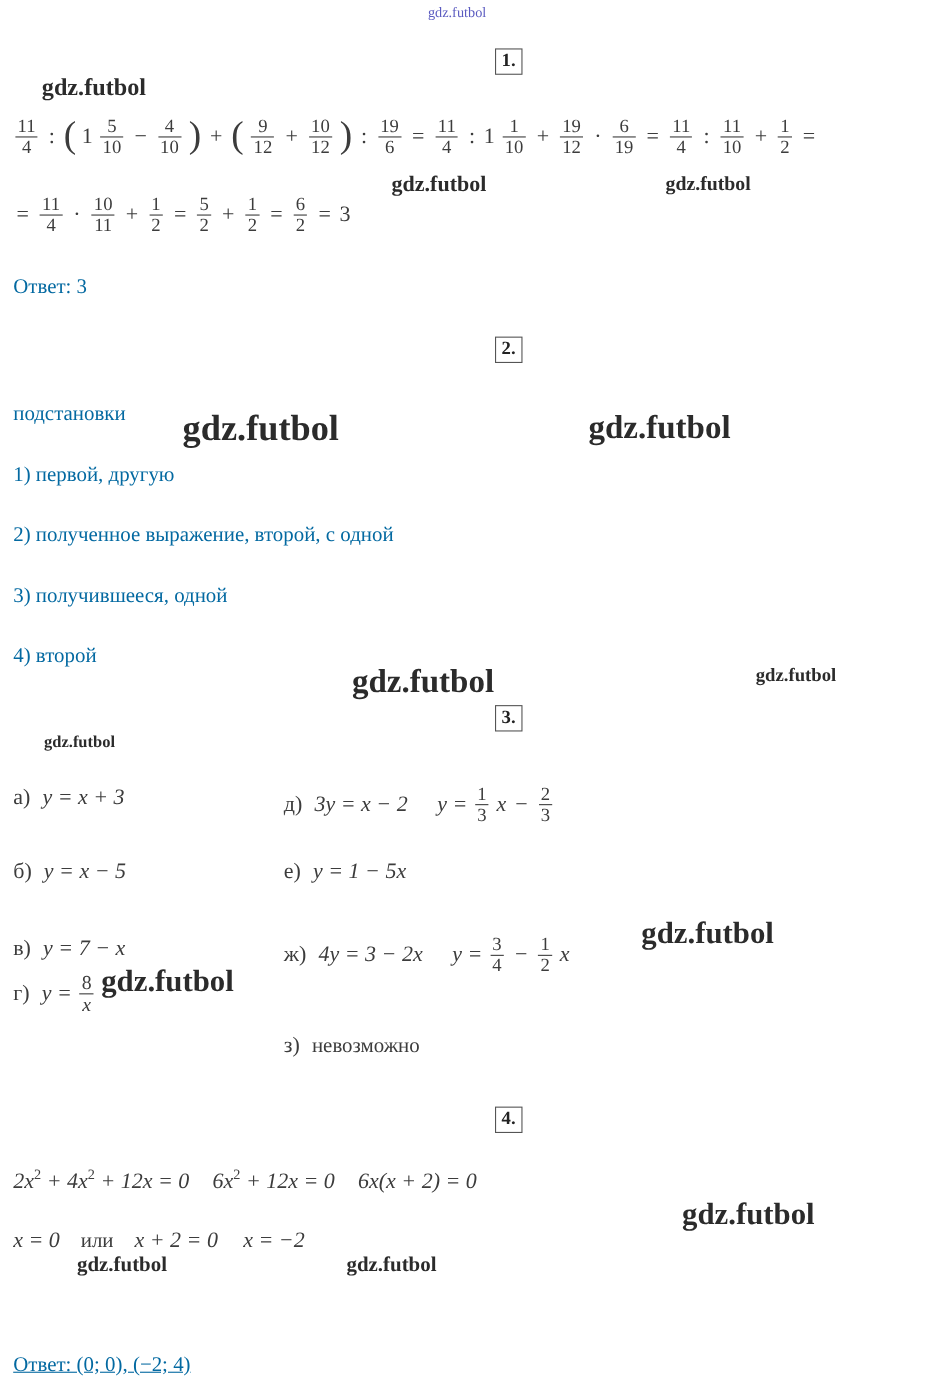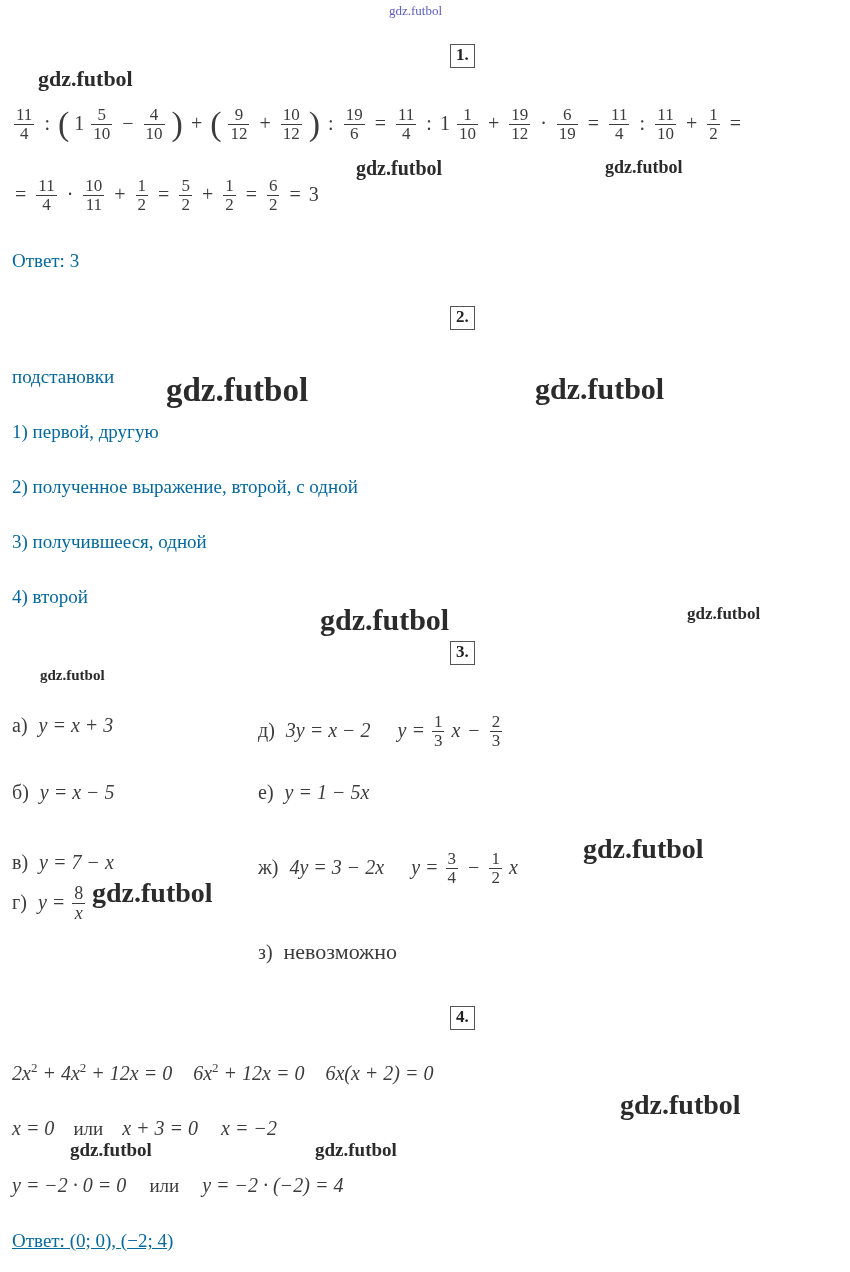--- a/index.html
+++ b/index.html
@@ -294,40 +294,35 @@
     </span>
     <span class="op">−</span>
     <span class="frac">
       <span class="num">1</span>
       <span class="den">2</span>
     </span>
     <span class="it">x</span>
   </div>
   <div class="math" style="left:258px;top:939px;">
     <span>з)</span>
-    <span style="margin-left:6px;font-size:22px;">невозможно</span>
+    <span style="margin-left:6px;font-size:19px;">невозможно</span>
   </div>
 
   <div class="math" style="left:12px;top:1060px;">
     <span class="it">2x</span><span class="sup" style="font-style:normal;">2</span>
     <span class="it">+ 4x</span><span class="sup" style="font-style:normal;">2</span>
     <span class="it">+ 12x = 0</span>
     <span class="it" style="margin-left:16px;">6x</span><span class="sup" style="font-style:normal;">2</span>
     <span class="it">+ 12x = 0</span>
     <span class="it" style="margin-left:16px;">6x(x + 2) = 0</span>
   </div>
 
   <div class="math" style="left:12px;top:1117px;">
     <span class="it">x = 0</span>
     <span style="margin-left:14px;font-size:19px;">или</span>
-    <span class="it" style="margin-left:14px;">x + 3 = 0</span>
+    <span class="it" style="margin-left:14px;">x + 2 = 0</span>
     <span class="it" style="margin-left:18px;">x = −2</span>
   </div>
 
-  <div class="math" style="left:12px;top:1174px;">
-    <span class="it">y = −2 · 0 = 0</span>
-    <span style="margin-left:18px;font-size:19px;">или</span>
-    <span class="it" style="margin-left:18px;">y = −2 · (−2) = 4</span>
-  </div>
 
   <div class="txt" style="left:12px;top:1230px;text-decoration:underline;">Ответ: (0; 0), (−2; 4)</div>
 
 </div>
 
 </body></html>

